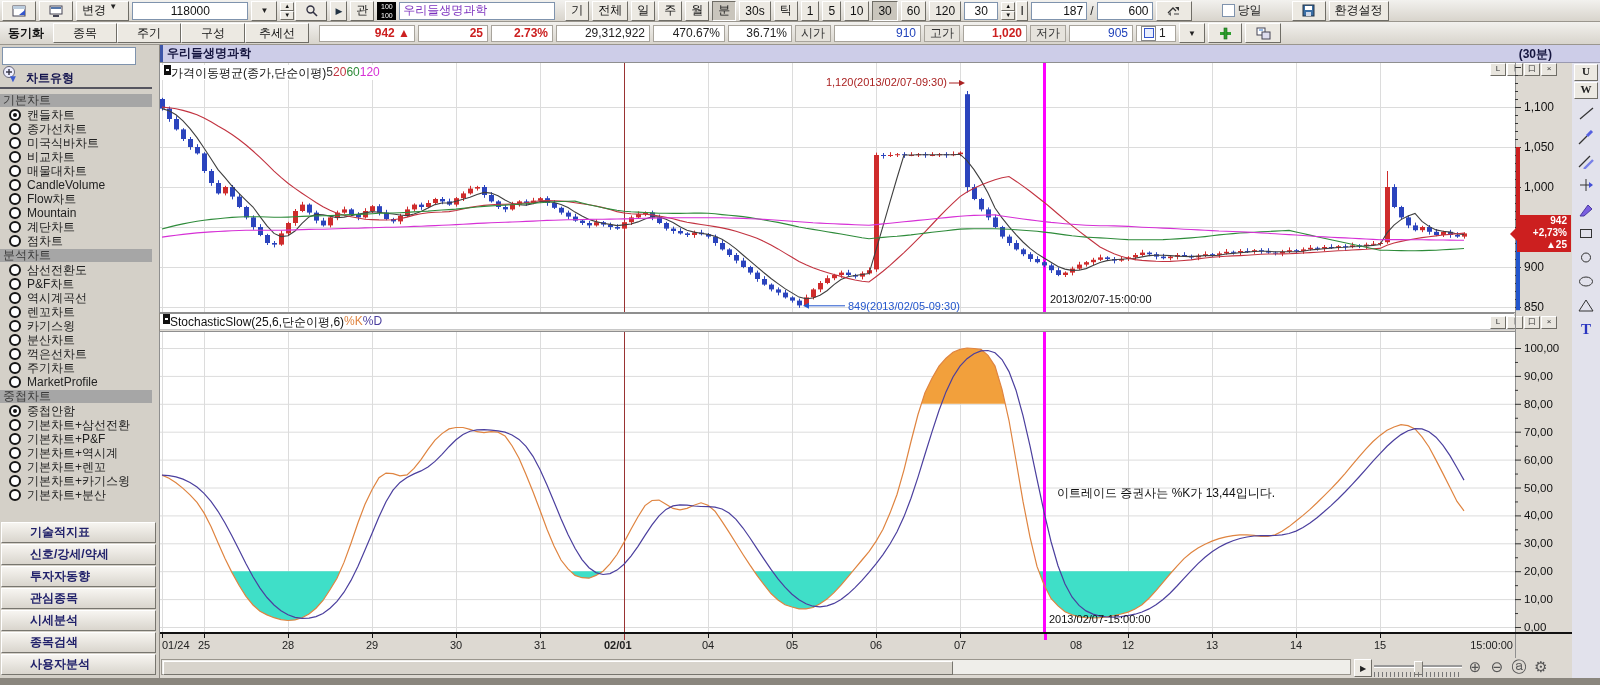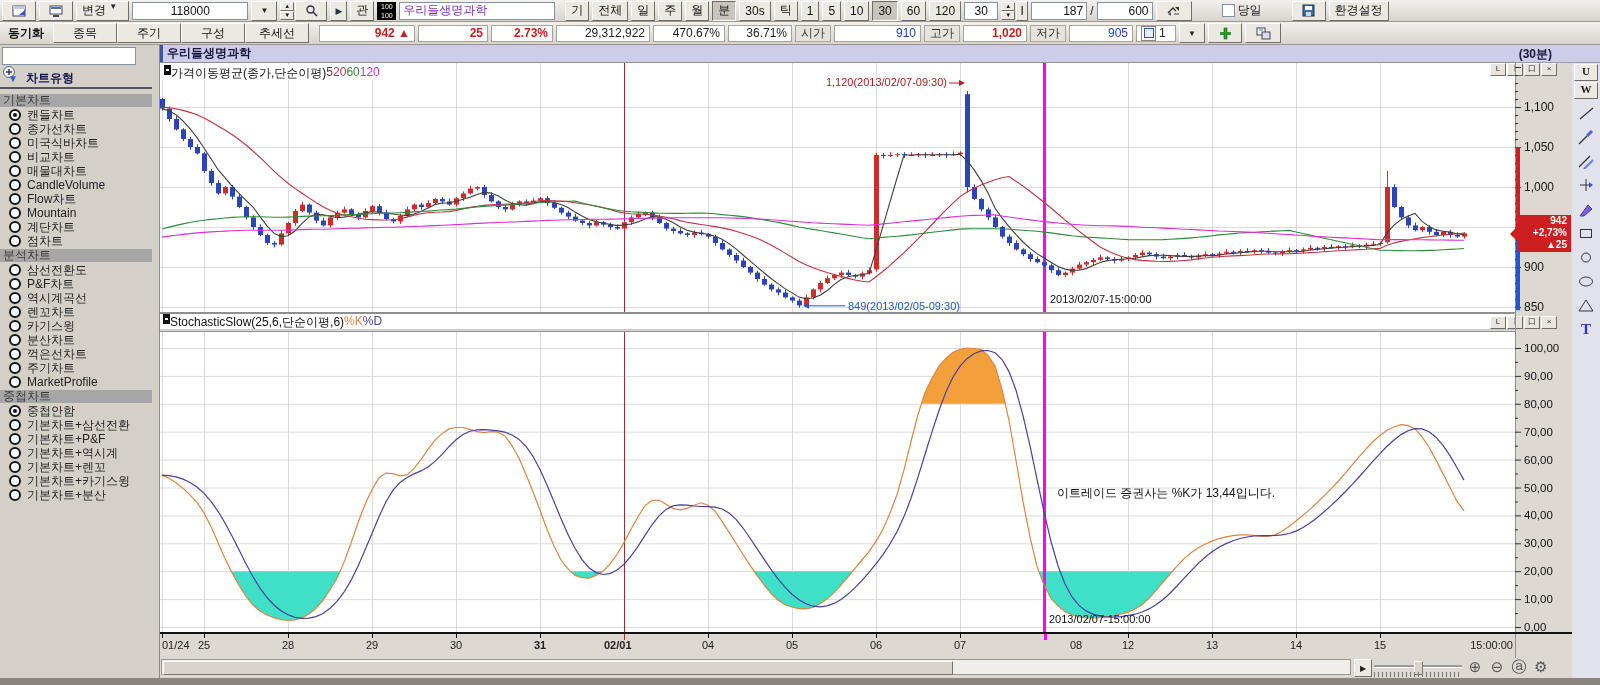--- a/index.html
+++ b/index.html
@@ -372,20 +372,29 @@
           <span>기본차트+렌꼬</span>
         </div>
         <div class="sb-item">
           <span class="radio"></span>
           <span>기본차트+카기스윙</span>
         </div>
         <div class="sb-item">
           <span class="radio"></span>
           <span>기본차트+분산</span>
         </div>
+      </div>
+    <div id="sb-menu">
+        <div class="sb-btn">기술적지표</div>
+        <div class="sb-btn">신호/강세/약세</div>
+        <div class="sb-btn">투자자동향</div>
+        <div class="sb-btn">관심종목</div>
+        <div class="sb-btn">시세분석</div>
+        <div class="sb-btn">종목검색</div>
+        <div class="sb-btn">사용자분석</div>
       </div>
   </div>
 
   <div id="chart">
     <div id="title-row">
       <span id="title-accent"></span>
       <span id="pane-title">우리들생명과학</span>
       <span id="interval-label">(30분)</span>
     </div>
     <div id="chart-body">
@@ -952,21 +961,21 @@
           <span class="xlab" style="left: 2px;">01/24</span>
           <span class="xtick" style="left: 44px;"></span>
           <span class="xlab" style="left: 24px; width: 40px; text-align: center;">25</span>
           <span class="xtick" style="left: 128px;"></span>
           <span class="xlab" style="left: 108px; width: 40px; text-align: center;">28</span>
           <span class="xtick" style="left: 212px;"></span>
           <span class="xlab" style="left: 192px; width: 40px; text-align: center;">29</span>
           <span class="xtick" style="left: 296px;"></span>
           <span class="xlab" style="left: 276px; width: 40px; text-align: center;">30</span>
           <span class="xtick" style="left: 380px;"></span>
-          <span class="xlab" style="left: 360px; width: 40px; text-align: center; font-weight: bold;">31</span>
+          <span class="xlab" style="left: 360px; width: 40px; text-align: center;">31</span>
           <span class="xtick" style="left: 464px;"></span>
           <span class="xlab" style="font-weight: bold; left: 444px; width: 40px; text-align: left;">02/01</span>
           <span class="xtick" style="left: 548px;"></span>
           <span class="xlab" style="left: 528px; width: 40px; text-align: center;">04</span>
           <span class="xtick" style="left: 632px;"></span>
           <span class="xlab" style="left: 612px; width: 40px; text-align: center;">05</span>
           <span class="xtick" style="left: 716px;"></span>
           <span class="xlab" style="left: 696px; width: 40px; text-align: center;">06</span>
           <span class="xtick" style="left: 800px;"></span>
           <span class="xlab" style="left: 780px; width: 40px; text-align: center;">07</span>

